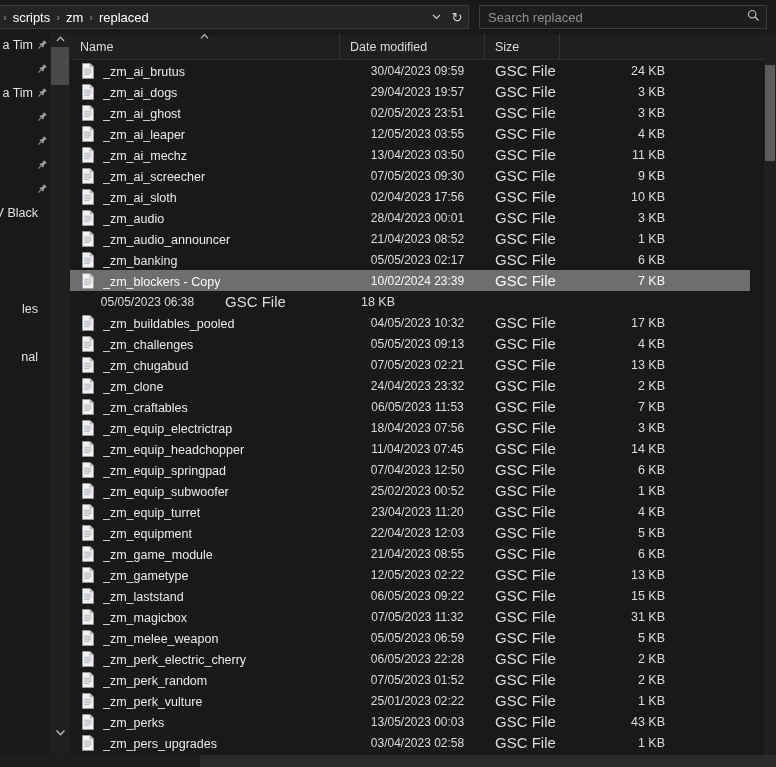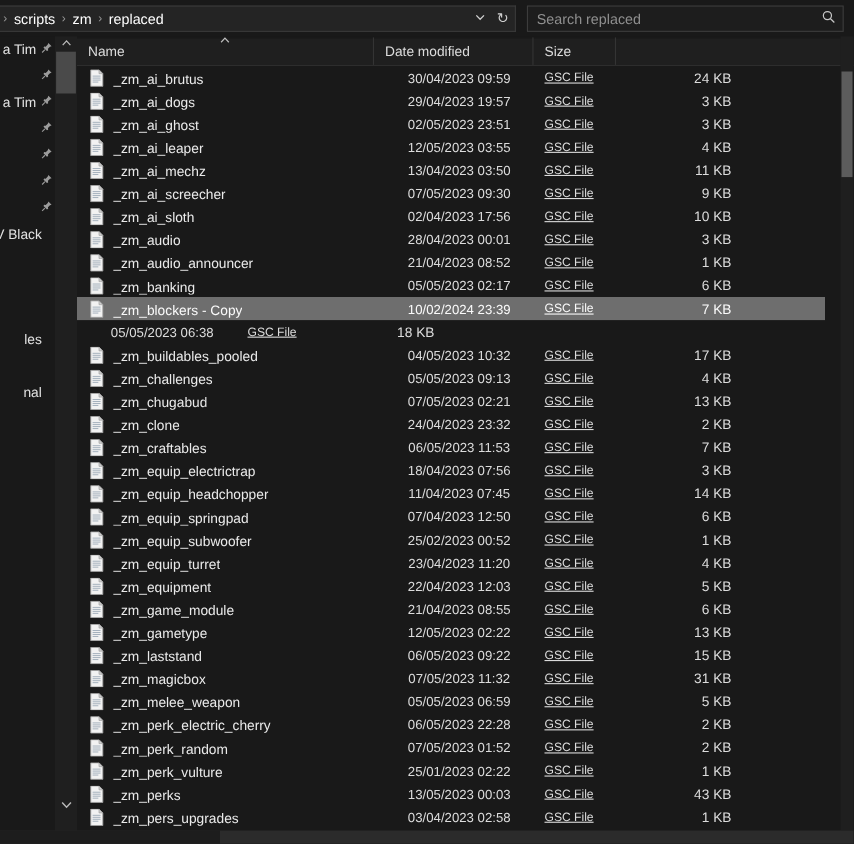--- a/index.html
+++ b/index.html
@@ -68,21 +68,21 @@
   .ls-up{position:absolute;left:0;top:2px;width:20px;text-align:center;color:#b9b9b9;font-size:9px;}
   .ls-dn{position:absolute;left:0;bottom:28px;width:20px;text-align:center;color:#b9b9b9;font-size:10px;}
   .ls-thumb{position:absolute;left:1px;top:14px;width:18px;height:38px;background:#4a4a4a;}
 
   
   .listwrap{position:absolute;left:70px;top:60px;width:680px;height:695px;overflow:hidden;background:#191919;}
   .row{height:21px;display:flex;align-items:center;box-sizing:border-box;}
   .row.selected{background:#6e6e6e;}
   .c-name-cell{width:270px;display:flex;align-items:flex-end;padding-left:10px;box-sizing:border-box;overflow:hidden;}
   .c-date-cell{width:145px;padding-left:10px;box-sizing:border-box;color:#dcdcdc;font-size:12px;white-space:nowrap;text-align:center;}
-  .c-type-cell{width:115px;padding-left:10px;box-sizing:border-box;color:#dcdcdc;font-size:11px;white-space:nowrap;text-decoration:underline;}
+  .c-type-cell{width:115px;padding-left:10px;box-sizing:border-box;color:#dcdcdc;font-size:15px;white-space:nowrap;}
   .c-size-cell{width:75px;padding-right:10px;box-sizing:border-box;color:#dcdcdc;font-size:12.5px;text-align:right;white-space:nowrap;}
   .fname{color:#eaeaea;font-size:12.5px;white-space:nowrap;overflow:hidden;text-overflow:ellipsis;}
   .row.selected .fname,.row.selected .c-date-cell,.row.selected .c-type-cell,.row.selected .c-size-cell{color:#fafafa;}
   .fileicon{width:16px;height:16px;margin-right:7px;flex:none;position:relative;}
   .fileicon svg{display:block;}
 
   
   .vscroll{position:absolute;right:0;top:33px;width:12px;height:722px;background:#1f1f1f;}
   .vthumb{position:absolute;left:1px;top:32px;width:10px;height:96px;background:#5c5c5c;}
 

